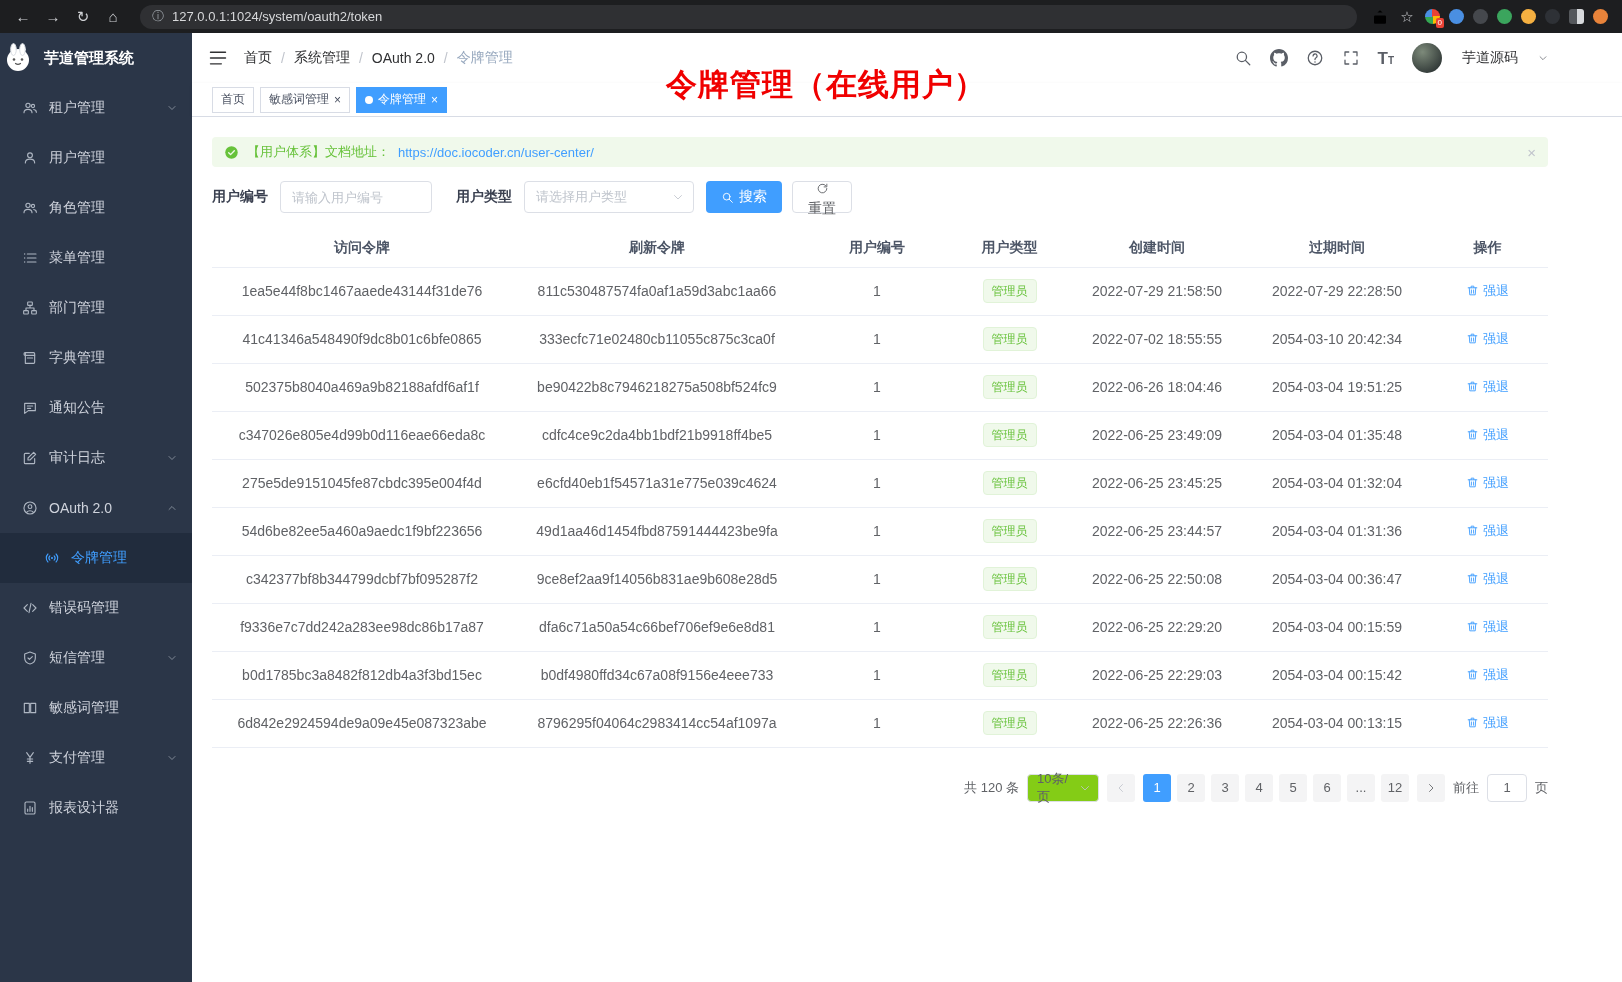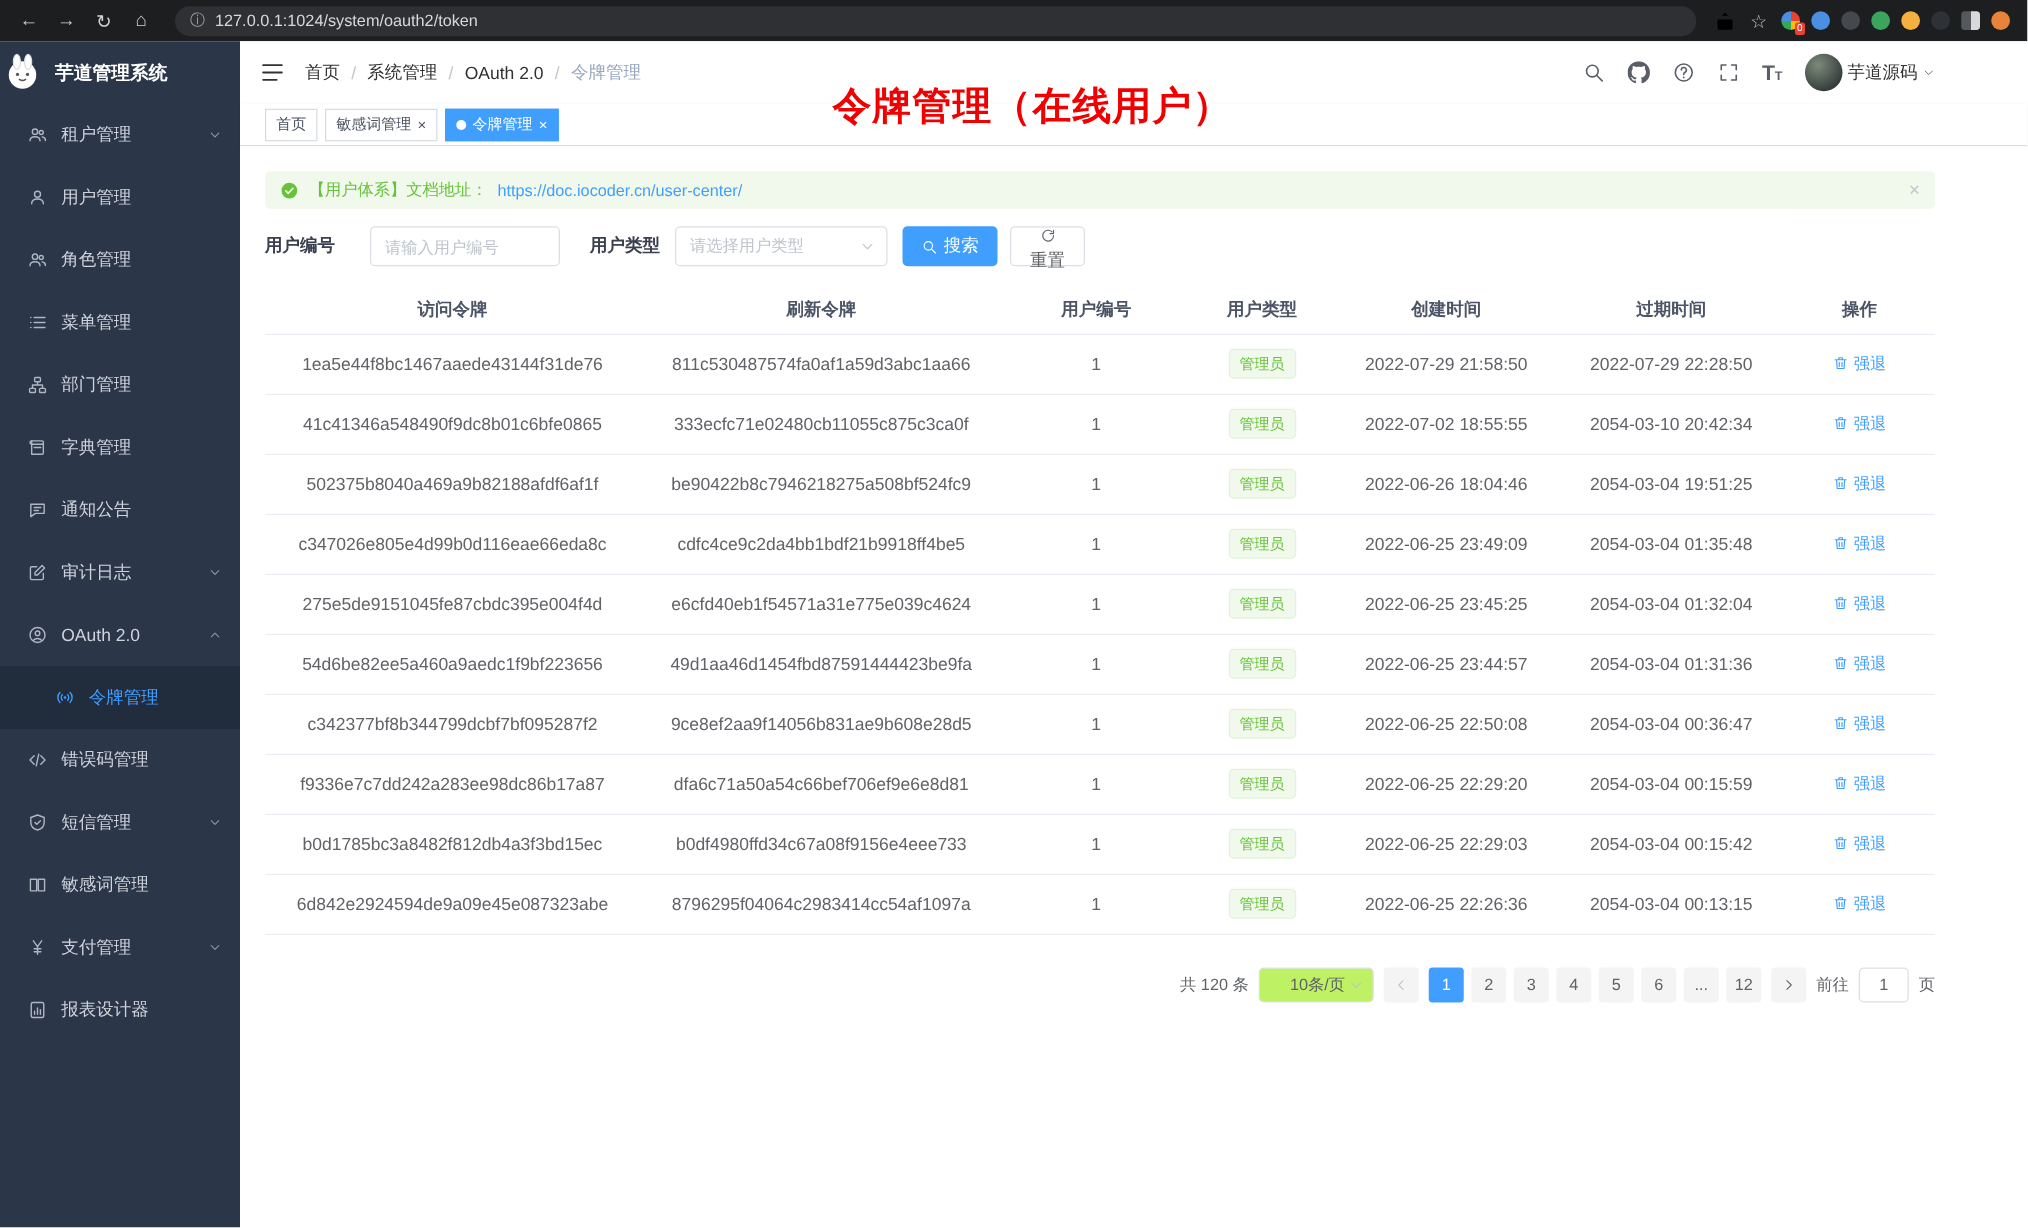--- a/index.html
+++ b/index.html
@@ -46,21 +46,21 @@
   .app-header { height:50px; background:#fff; display:flex; align-items:center; padding:0 74px 0 16px; }
   .hamburger { width:20px; height:20px; color:#303133; cursor:pointer; }
   .breadcrumb { display:flex; align-items:center; margin-left:16px; font-size:14px; }
   .crumb { color:#303133; }
   .crumb.last { color:#97a8be; }
   .crumb-sep { color:#c0c4cc; margin:0 9px; }
   .header-right { margin-left:auto; display:flex; align-items:center; gap:18px; }
   .h-icon { width:18px; height:18px; color:#5a5e66; cursor:pointer; }
   .tt { font-weight:700; font-size:17px; color:#5a5e66; line-height:1; cursor:pointer;text-align:right; }
   .tt-small { font-size:10px; font-weight:700; }
-  .user-chip { display:flex; align-items:center; gap:4px; cursor:pointer; }
+  .user-chip { display:flex; align-items:center; gap:20px; cursor:pointer; }
   .avatar { width:30px; height:30px; border-radius:50%; background:radial-gradient(circle at 35% 30%, #7d8a7a, #343c3a 75%); }
   .username { font-size:14px; color:#303133; }
   .caret { width:10px; height:10px; color:#5a5e66; }
 
   
   .tabs-bar { height:34px; background:#fff; border-bottom:1px solid #d8dce5; box-shadow:0 1px 3px rgba(0,0,0,.08); display:flex; align-items:center; gap:6px; padding:0 20px; }
   .tag-tab { height:26px; display:inline-flex; align-items:center; gap:5px; padding:0 8px; border:1px solid #d8dce5; background:#fff; color:#495060; font-size:12px; cursor:pointer; white-space:nowrap; }
   .tag-tab.active { background:#409eff; border-color:#409eff; color:#fff; }
   .tab-dot { width:8px; height:8px; border-radius:50%; background:#fff; }
   .tab-close { font-size:12px; line-height:1; }
@@ -68,41 +68,41 @@
   
   .content { padding:20px 74px 0 20px; background:#fff; flex:1; }
   .alert { height:30px; background:#f0f9eb; border-radius:4px; display:flex; align-items:center; gap:8px; padding:0 12px; position:relative; font-size:13px; }
   .alert-prefix { color:#67c23a; }
   .alert-link { color:#409eff; cursor:pointer; }
   .alert-close { position:absolute; right:12px; color:#c0c4cc; font-size:15px; cursor:pointer; }
   .check-icon { width:15px; height:15px; }
 
   .filter { display:flex; align-items:center; margin-top:14px; gap:10px; }
   .filter-label { font-weight:700; color:#3a4050; font-size:14px; margin-right:2px; white-space:nowrap; }
-  .el-input { width:152px; height:32px; border:1px solid #dcdfe6; border-radius:4px; padding:0 11px; font-size:13px; color:#606266; font-family:inherit; outline:none;margin-left:16px; }
+  .el-input { width:152px; height:32px; border:1px solid #dcdfe6; border-radius:4px; padding:0 11px; font-size:13px; color:#606266; font-family:inherit; outline:none; }
   .el-input::placeholder { color:#bfc4cc; }
   .el-select { width:170px; height:32px; border:1px solid #dcdfe6; border-radius:4px; padding:0 9px 0 11px; font-size:13px; display:flex; align-items:center; justify-content:space-between; cursor:pointer; margin-right:2px; }
   .select-placeholder { color:#bfc4cc; }
   .select-caret { width:12px; height:12px; color:#c0c4cc; }
   .btn { height:32px; border:none; border-radius:4px; display:inline-flex; align-items:center; gap:5px; padding:0 15px; font-size:14px; cursor:pointer; font-family:inherit; }
   .btn-primary { background:#409eff; color:#fff; }
   .btn-default { background:#fff; color:#606266; border:1px solid #dcdfe6;flex-direction:column; }
   .btn .icon { width:13px; height:13px; }
 
   
   .data-table { width:100%; border-collapse:collapse; margin-top:16px; table-layout:fixed; }
   .data-table th { height:38px; font-size:14px; font-weight:700; color:#4c5566; text-align:center; border-bottom:1px solid #ebeef5; padding:0 4px; }
   .data-table td { height:48px; font-size:14px; color:#606266; text-align:center; border-bottom:1px solid #ebeef5; padding:0 4px; white-space:nowrap; overflow:hidden; }
   .tag-success { display:inline-block; background:#f0f9eb; color:#67c23a; border:1px solid #e1f3d8; border-radius:4px; font-size:12px; line-height:22px; padding:0 8px; }
   .action-link { color:#409eff; font-size:13px; display:inline-flex; align-items:center; gap:4px; cursor:pointer; }
   .action-link .icon { width:13px; height:13px; }
 
   
   .pagination { display:flex; align-items:center; justify-content:flex-end; gap:8px; margin-top:26px; font-size:13px; color:#606266; padding-bottom:20px; }
-  .page-size { width:92px; height:28px; border:1px solid #dcdfe6; border-radius:4px; display:flex; align-items:center; justify-content:space-between; padding:0 7px 0 24px; cursor:pointer; background:#bef264; }
+  .page-size { width:72px; height:28px; border:1px solid #dcdfe6; border-radius:4px; display:flex; align-items:center; justify-content:space-between; padding:0 7px 0 9px; cursor:pointer; background:#84cc16; }
   .page-btn { min-width:28px; height:28px; border:none; border-radius:3px; background:#f4f4f5; color:#606266; font-size:13px; display:inline-flex; align-items:center; justify-content:center; cursor:pointer; font-family:inherit; padding:0 4px; }
   .page-btn.active { background:#409eff; color:#fff; }
   .page-btn .icon { width:12px; height:12px; }
   .page-btn.disabled { color:#c0c4cc; }
   .page-numbers { display:flex; gap:6px; align-items:center; }
   .goto-input { width:40px; height:28px; border:1px solid #dcdfe6; border-radius:4px; text-align:center; font-size:13px; color:#606266; outline:none; font-family:inherit; }
 
   
   .annotation { position:absolute; left:666px; top:64px; font-size:31px; font-weight:700; color:#f00000; letter-spacing:1px; white-space:nowrap; z-index:50; }
 </style>

